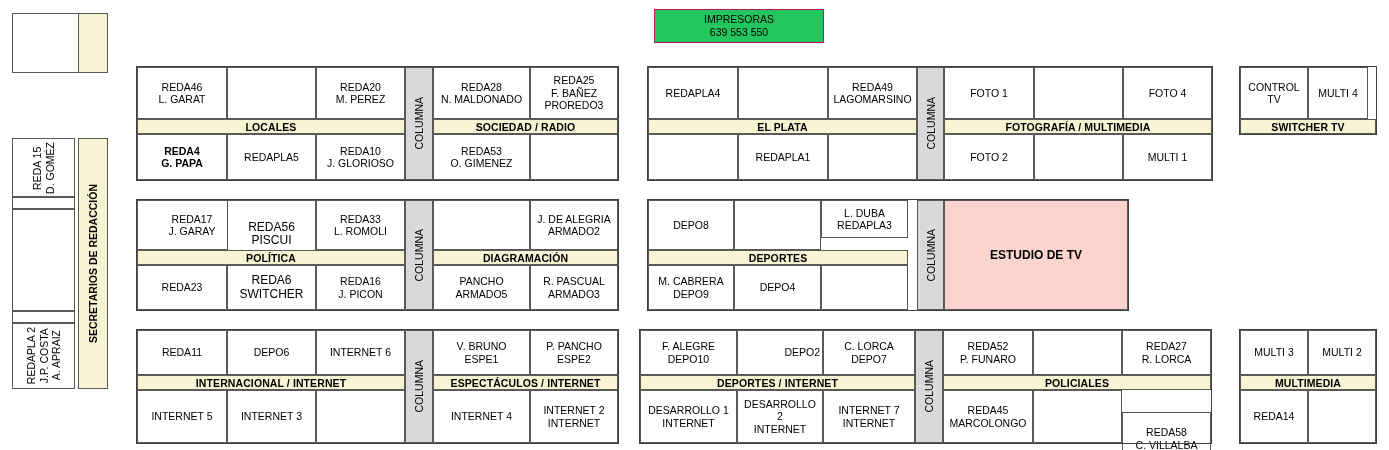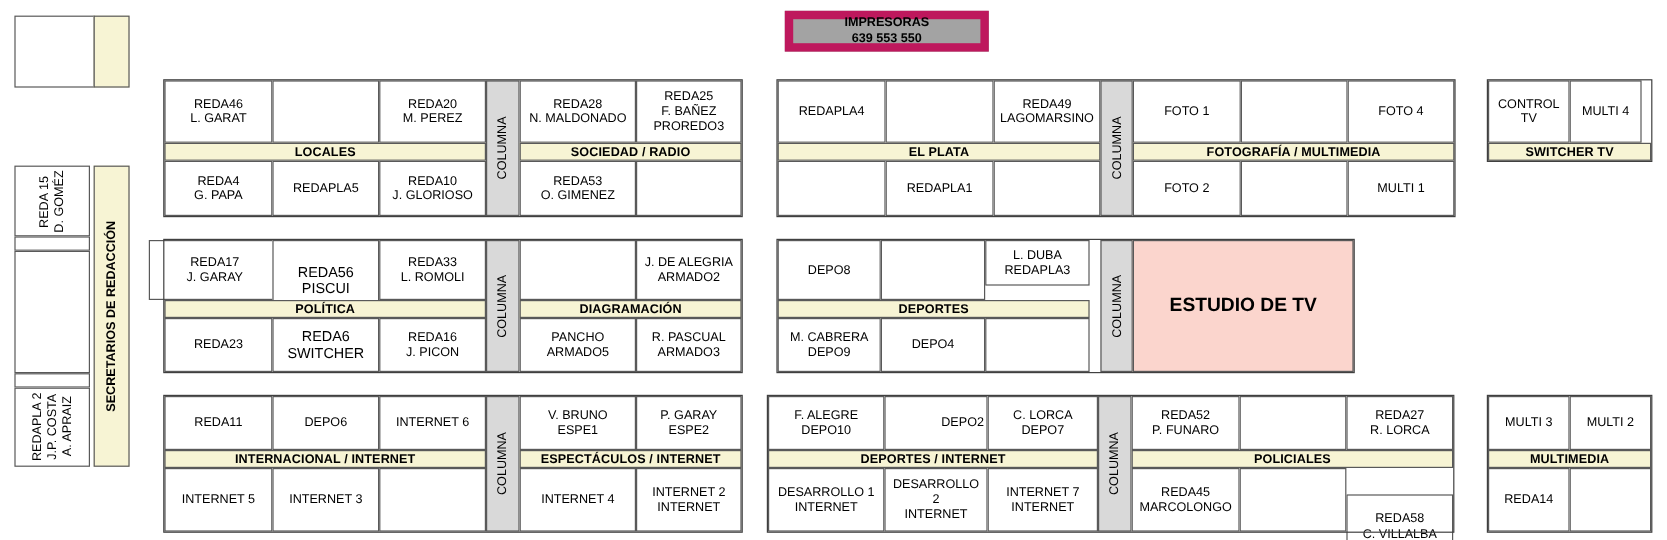--- a/index.html
+++ b/index.html
@@ -60,40 +60,40 @@
   .blockframe{
     box-sizing:border-box;
     border:1px solid #404040;
     background:transparent;
     pointer-events:none;
   }
 
   
   .impresoras{
     box-sizing:border-box;
-    border:7px solid #be185d;
-    background:#a3a3a3;
+    border:1px solid #be185d;
+    background:#22c55e;
     display:flex;
     flex-direction:column;
     align-items:center;
     justify-content:center;
     font-size:10.5px;
-    font-weight:bold;
+    font-weight:normal;
     line-height:13px;
   }
 
   
   .estudio{
     box-sizing:border-box;
     border:1px solid #595959;
     background:#fbd5cd;
     display:flex;
     align-items:center;
     justify-content:center;
-    font-size:16px;
+    font-size:12px;
     font-weight:bold;
   }
 
   
   .vcell{
     box-sizing:border-box;
     border:1px solid #595959;
     background:#ffffff;
     display:flex;
     align-items:center;
@@ -170,21 +170,21 @@
   <span>REDA46
 L. GARAT</span></div>
 <div class="abs cell" style="left:227px;top:67px;width:89px;height:52px;">
   <span></span></div>
 <div class="abs cell" style="left:316px;top:67px;width:89px;height:52px;">
   <span>REDA20
 M. PEREZ</span></div>
 <div class="abs bandlabel" style="left:137px;top:119px;width:268px;height:15px;">
   <span>LOCALES</span>
   </div>
-<div class="abs cell" style="left:137px;top:134px;width:90px;height:46px;">
+<div class="abs cell" style="left:137px;top:134px;width:90px;height:46px;font-weight:bold;">
   <span>REDA4
 G. PAPA</span></div>
 <div class="abs cell" style="left:227px;top:134px;width:89px;height:46px;">
   <span>REDAPLA5</span></div>
 <div class="abs cell" style="left:316px;top:134px;width:89px;height:46px;">
   <span>REDA10
 J. GLORIOSO</span></div>
 
 <div class="abs columna" style="left:405px;top:67px;width:28px;height:113px;">
   <span>COLUMNA</span>
@@ -247,21 +247,21 @@
 
 <div class="abs cell" style="left:1240px;top:67px;width:68px;height:52px;">
   <span>CONTROL TV</span></div>
 <div class="abs cell" style="left:1308px;top:67px;width:60px;height:52px;">
   <span>MULTI 4</span></div>
 <div class="abs bandlabel" style="left:1240px;top:119px;width:136px;height:15px;">
   <span>SWITCHER TV</span>
   </div>
 <div class="abs blockframe" style="left:1239px;top:66px;width:138px;height:69px;"></div>
 
-<div class="abs cell" style="left:124px;top:200px;width:110px;height:50px;">
+<div class="abs cell" style="left:137px;top:200px;width:110px;height:50px;">
   <span>REDA17
 J. GARAY</span></div>
 <div class="abs cell big" style="left:227px;top:200px;width:89px;height:68px;">
   <span>REDA56
 PISCUI</span></div>
 <div class="abs cell" style="left:316px;top:200px;width:89px;height:50px;">
   <span>REDA33
 L. ROMOLI</span></div>
 <div class="abs bandlabel" style="left:137px;top:250px;width:268px;height:15px;">
   <span>POLÍTICA</span>
@@ -339,21 +339,21 @@
   <span></span></div>
 
 <div class="abs columna" style="left:405px;top:330px;width:28px;height:113px;">
   <span>COLUMNA</span>
   </div>
 
 <div class="abs cell" style="left:433px;top:330px;width:97px;height:45px;">
   <span>V. BRUNO
 ESPE1</span></div>
 <div class="abs cell" style="left:530px;top:330px;width:88px;height:45px;">
-  <span>P. GARAY
+  <span>P. PANCHO
 ESPE2</span></div>
 <div class="abs bandlabel" style="left:433px;top:375px;width:185px;height:15px;">
   <span>ESPECTÁCULOS / INTERNET</span>
   </div>
 <div class="abs cell" style="left:433px;top:390px;width:97px;height:53px;">
   <span>INTERNET 4</span></div>
 <div class="abs cell" style="left:530px;top:390px;width:88px;height:53px;">
   <span>INTERNET 2
 INTERNET</span></div>
 <div class="abs blockframe" style="left:136px;top:329px;width:483px;height:115px;"></div>

